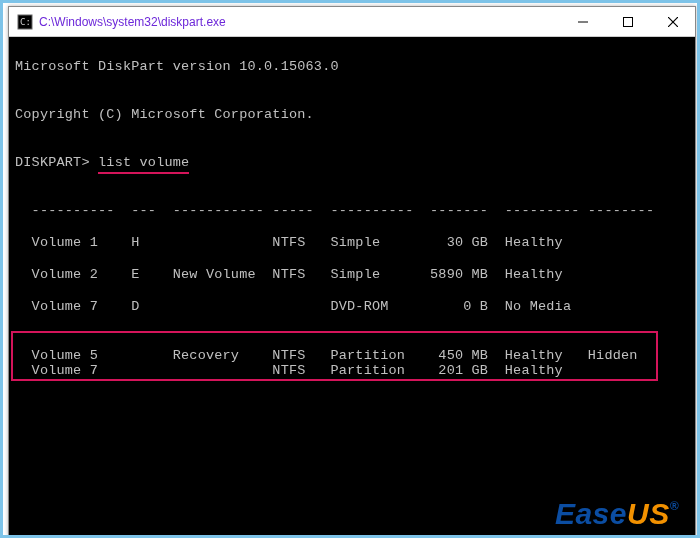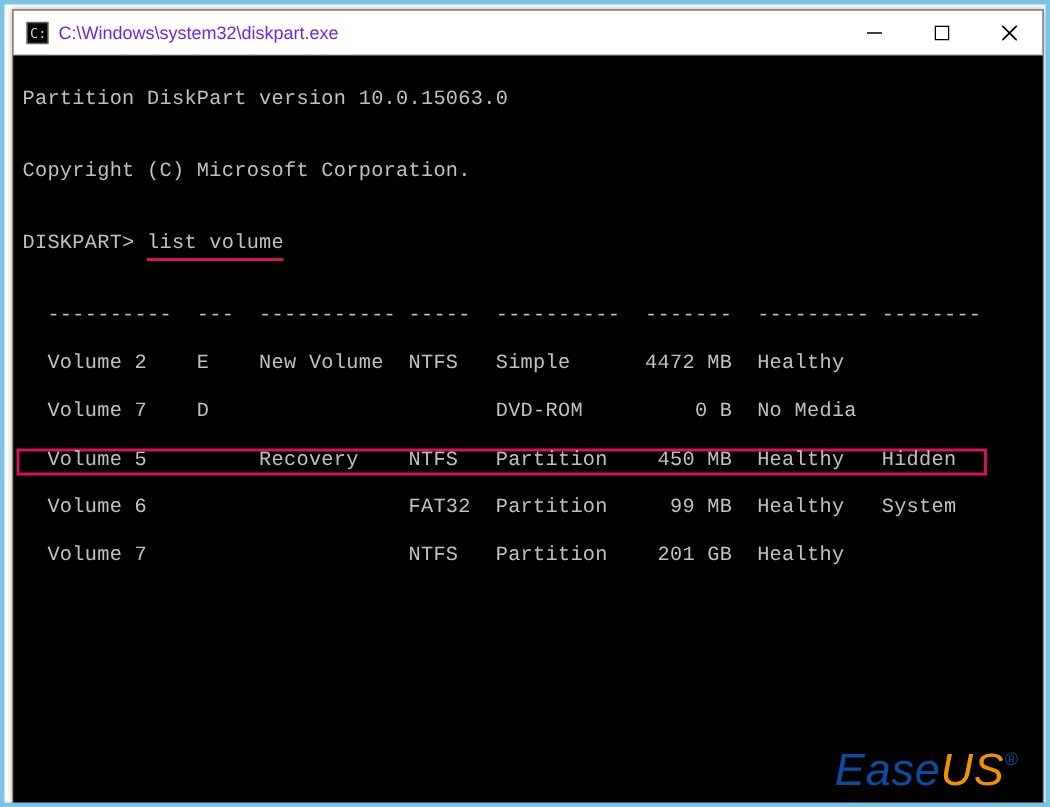--- a/index.html
+++ b/index.html
@@ -71,30 +71,30 @@
   .row { display: block; height: 16px; }
   .blank { height: 16px; }
   .underline-cmd {
     border-bottom: 2.5px solid #d4145a;
     display: inline-block;
     padding-bottom: 1px;
   }
   .highlight-box {
     display: inline-block;
     border: 2.5px solid #d4145a;
-    padding: 0 2px;
+    padding: 16px 2px;
     margin-left: -4px;
     line-height: 14px;
   }
   .brand {
     position: absolute;
     right: 18px;
     bottom: 4px;
     font-family: Arial, Helvetica, sans-serif;
-    font-weight: 400;
+    font-weight: 700;
     font-style: italic;
     font-size: 30px;
     letter-spacing: 0.5px;
     color: #0b4da2;
   }
   .brand .us { color: #f29100; }
   .brand sup { font-size: 12px; vertical-align: top; position: relative; top: 2px; }
 </style>
 </head>
 <body>
@@ -122,31 +122,31 @@
       <div class="win-btn">
         <svg width="10" height="10">
             <line x1="0" y1="0" x2="10" y2="10" stroke="#000" stroke-width="1.2"></line>
             <line x1="10" y1="0" x2="0" y2="10" stroke="#000" stroke-width="1.2"></line>
           </svg>
       </div>
     </div>
   </div>
 
   <div class="terminal">
-<span class="row">Partition DiskPart version 10.0.15063.0</span>
+<span class="row">Microsoft DiskPart version 10.0.15063.0</span>
 <span class="blank"></span>
 <span class="row">Copyright (C) Microsoft Corporation.</span>
 <span class="blank"></span>
 <span class="row"><span>DISKPART&gt;</span> <span class="underline-cmd">list volume</span></span>
 <span class="blank"></span>
 <span class="row" id="dash">  ----------  ---  ----------- -----  ----------  -------  --------- --------</span>
-<span class="row" id="v2">  Volume 2    E    New Volume  NTFS   Simple      4472 MB  Healthy   </span>
+<span class="row" id="v1">  Volume 1    H                NTFS   Simple        30 GB  Healthy   </span>
+<span class="row" id="v2">  Volume 2    E    New Volume  NTFS   Simple      5890 MB  Healthy   </span>
 <span class="row" id="v3">  Volume 7    D                       DVD-ROM         0 B  No Media  </span>
 <span class="row" id="v5"><span class="highlight-box">  Volume 5         Recovery    NTFS   Partition    450 MB  Healthy   Hidden  </span></span>
-<span class="row" id="v6">  Volume 6                     FAT32  Partition     99 MB  Healthy   System</span>
 <span class="row" id="v7">  Volume 7                     NTFS   Partition    201 GB  Healthy   </span>
 
 <span class="blank"></span>
 
 <span class="blank"></span>
 
 <span class="blank"></span>
 
 <span class="blank"></span>
 

